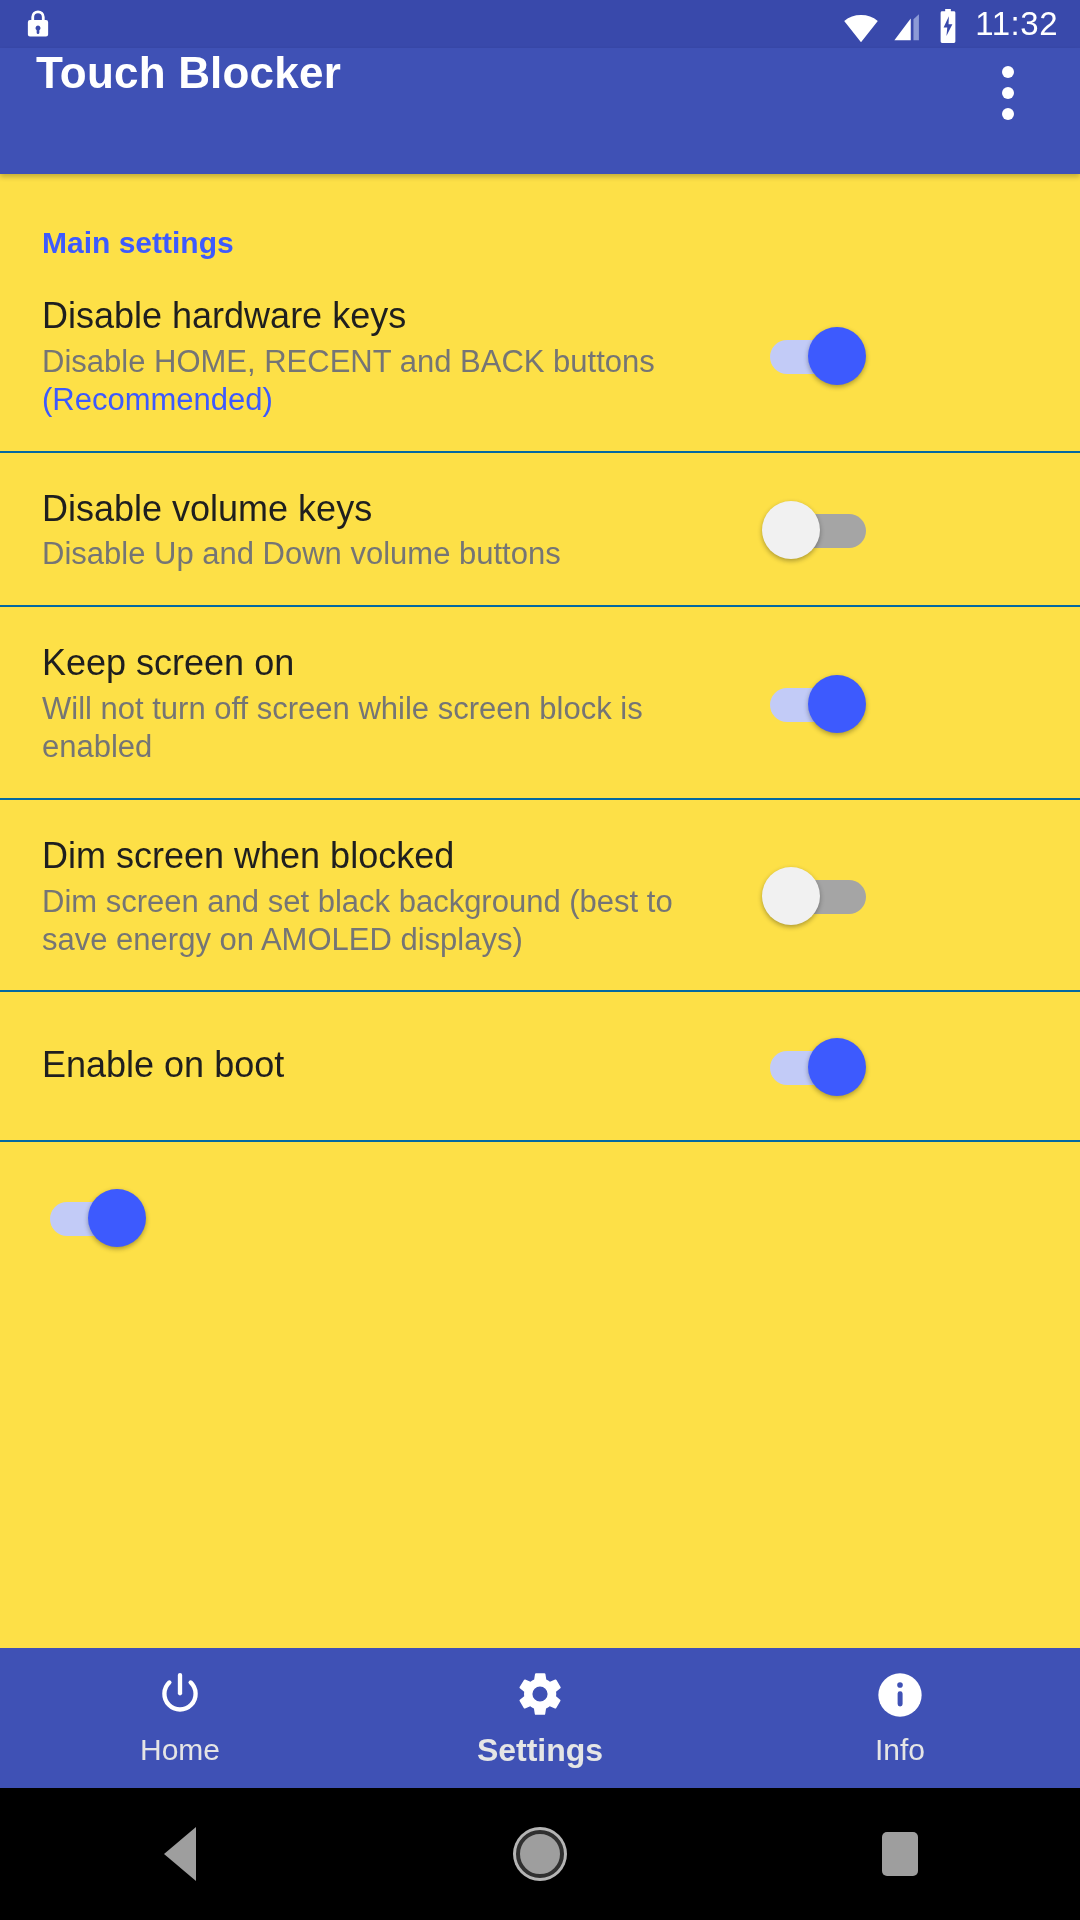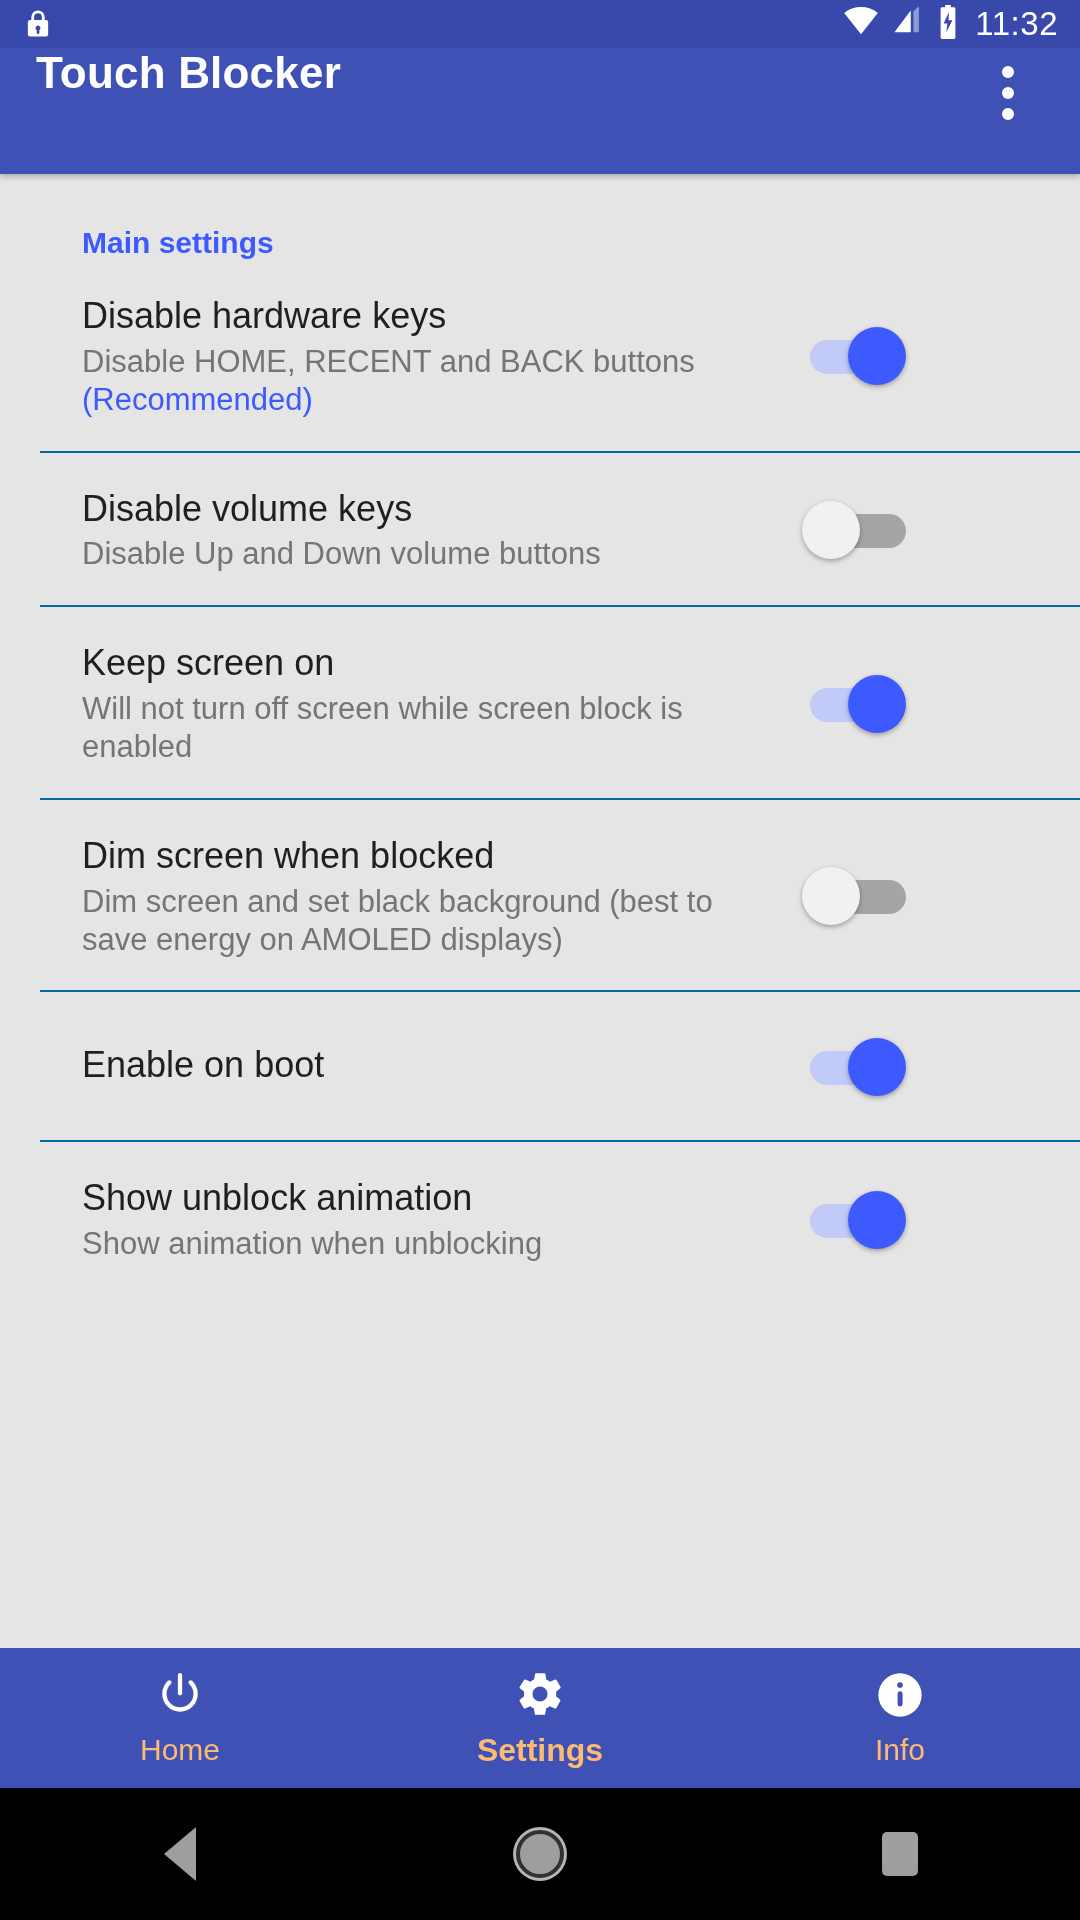--- a/index.html
+++ b/index.html
@@ -20,21 +20,21 @@
   .status-bar {
     height:48px; flex:0 0 48px;
     background:#3949ab;
     display:flex; align-items:center;
     padding:0 22px;
     color:#fff;
   }
   .status-left { display:flex; align-items:center; gap:10px; }
   .status-right {
     margin-left:auto;
-    display:flex; align-items:flex-start; gap:12px;
+    display:flex; align-items:flex-end; gap:12px;
   }
   .status-time {
     font-size:33px; font-weight:400; letter-spacing:0.5px;
     color:#fff; margin-left:4px;
   }
   .sicon { display:block; }
 
   
   .app-bar {
     height:126px; flex:0 0 126px;
@@ -60,24 +60,23 @@
     margin-right:6px;
   }
   .overflow-menu i {
     display:block; width:12px; height:12px;
     border-radius:50%; background:#fff;
   }
 
   
   .content {
     flex:1 1 auto;
-    background:#e5e5e5;
+    background:#fde047;
     overflow:hidden;
     position:relative;
-    padding-left:40px;
   }
   .category-title {
     color:#3d5afe;
     font-size:30px;
     font-weight:700;
     padding:52px 42px 0 42px;
   }
 
   .pref {
     display:flex;
@@ -138,21 +137,21 @@
     z-index:6;
   }
   .nav-item {
     flex:1 1 0;
     display:flex; flex-direction:column;
     align-items:center; justify-content:center;
     gap:8px;
     color:#fff;
     height:100%;
   }
-  .nav-label { font-size:30px; color:#fdba74; }
+  .nav-label { font-size:30px; color:#e5e5e5; }
   .nav-item.active .nav-label { font-weight:700; font-size:32px; }
 
   
   .sys-nav {
     flex:0 0 132px;
     height:132px;
     background:#000;
     display:flex; align-items:center;
   }
   .sys-btn {
@@ -271,24 +270,20 @@
       <div class="pref-text">
         <div class="pref-title">Enable on boot</div>
       </div>
       <div class="switch on">
         <span class="track"></span>
         <span class="thumb"></span>
       </div>
     </div>
 
     <div class="pref">
-      <div class="pref-text">
-        <div class="pref-title">Show unblock animation</div>
-        <div class="pref-summary">Show animation when unblocking</div>
-      </div>
       <div class="switch on">
         <span class="track"></span>
         <span class="thumb"></span>
       </div>
     </div>
   </div>
 
   <div class="bottom-nav">
     <div class="nav-item">
       <span>

